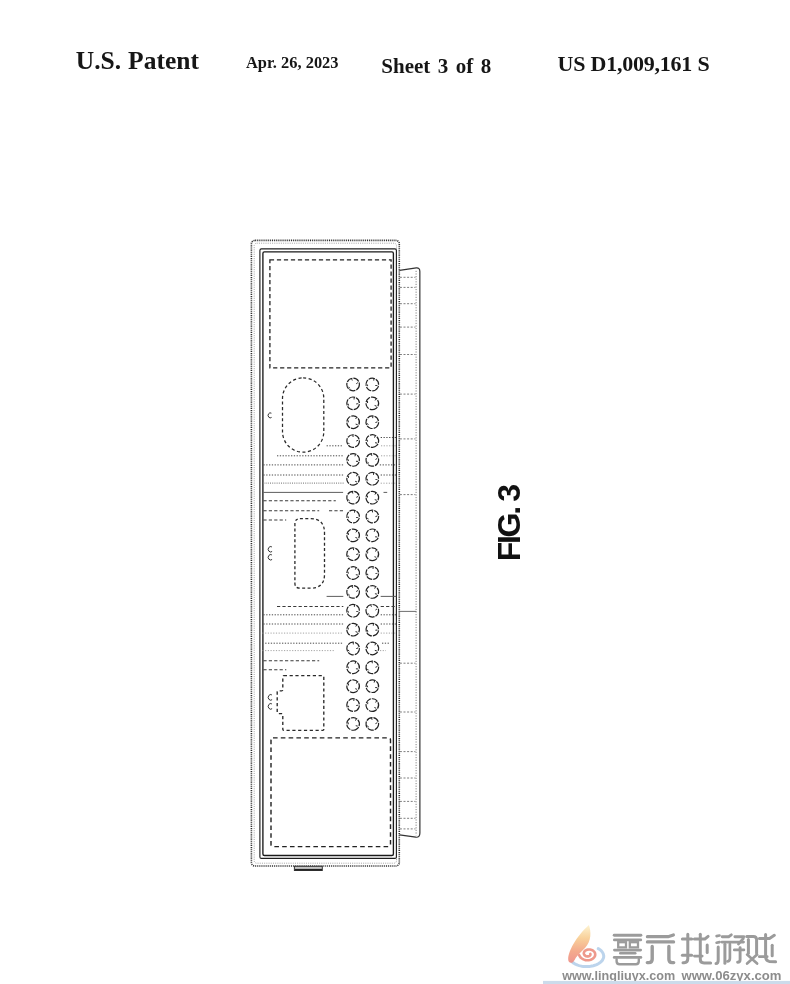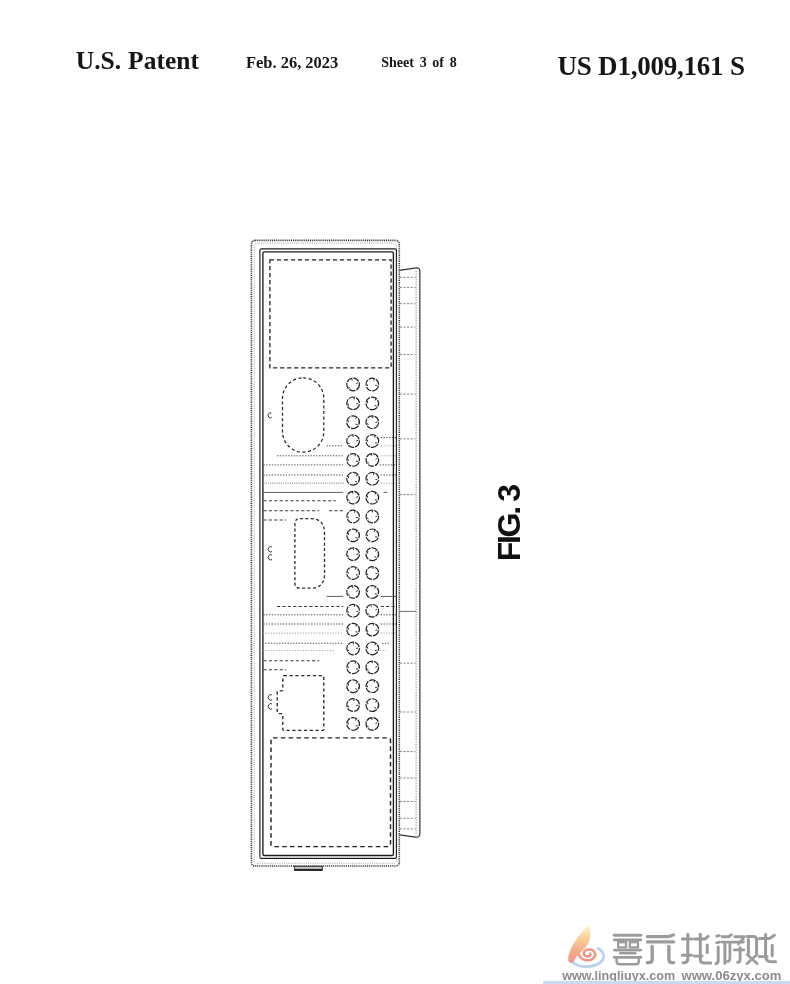--- a/index.html
+++ b/index.html
@@ -5,25 +5,25 @@
 html,body{margin:0;padding:0;background:#fff;}
 body{width:790px;height:984px;position:relative;overflow:hidden;}
 .hdr{position:absolute;font-family:"Liberation Serif",serif;font-weight:bold;color:#161616;white-space:nowrap;line-height:1;text-align:center;}
 svg{position:absolute;left:0;top:0;}
 </style>
 </head>
 <body>
 
 <div class="hdr" style="left:75.8px;top:48.0px;font-size:25.5px;word-spacing:0.6px;">U.S.&nbsp;Patent</div>
 
-<div class="hdr" style="left:246px;top:54.7px;font-size:16.45px;">Feb. 26, 2023</div>
-
-<div class="hdr" style="left:381.3px;top:56.1px;font-size:14px;word-spacing:2.2px;">Sheet 3 of 8</div>
-
-<div class="hdr" style="left:557.5px;top:53.0px;font-size:27px;letter-spacing:-0.22px;">US D1,009,161 S</div>
+<div class="hdr" style="left:246px;top:54.7px;font-size:16.45px;">Apr. 26, 2023</div>
+
+<div class="hdr" style="left:381.3px;top:56.1px;font-size:21px;word-spacing:2.2px;">Sheet 3 of 8</div>
+
+<div class="hdr" style="left:557.5px;top:53.0px;font-size:22px;letter-spacing:-0.22px;">US D1,009,161 S</div>
 <svg width="790" height="984" viewBox="0 0 790 984">
 
 <g fill="none">
 <rect x="251.4" y="240.4" width="147.9" height="625.6" rx="3.5" stroke="#2f2f2f" stroke-width="1.6" stroke-dasharray="1 0.9"></rect>
 <rect x="254.2" y="243.2" width="142.3" height="620" rx="2.5" stroke="#9a9a9a" stroke-width="0.9" stroke-dasharray="1 1.2"></rect>
 </g>
 
 <g fill="none">
 <rect x="259.9" y="248.9" width="136.5" height="609.5" rx="1.5" stroke="#1e1e1e" stroke-width="1.15"></rect>
 <rect x="262.9" y="251.9" width="130.5" height="603.6" rx="1.5" stroke="#1a1a1a" stroke-width="1.35"></rect>

